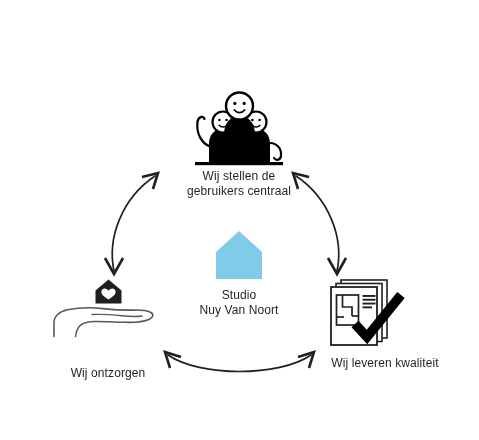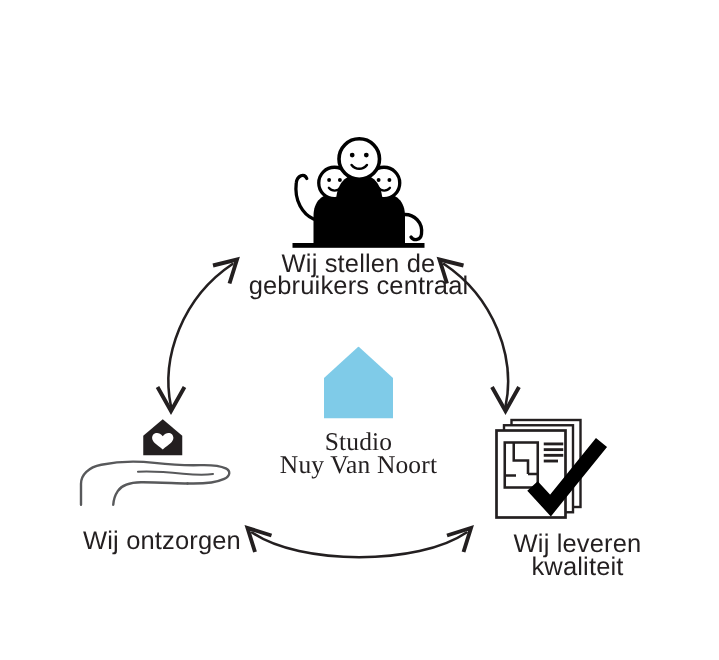--- a/index.html
+++ b/index.html
@@ -28,54 +28,53 @@
 
   
   .node {
     position: absolute;
     display: flex;
     flex-direction: column;
     align-items: center;
     text-align: center;
   }
   .node .caption {
-    font-size: 17px;
+    font-size: 12px;
     line-height: 14.5px;
     letter-spacing: 0.1px;
     color: #231f20;
     white-space: pre-line;
   }
 
   
   #node-users {
     left: 159px;
     top: 86px;
     width: 160px;
   }
   #node-users .art { width: 110px; height: 80px; }
   #node-users .caption { margin-top: 3px; }
 
   
   #node-logo {
     left: 159px;
     top: 231px;
     width: 160px;
-    font-family: Liberation Serif, serif;
   }
   #node-logo .art { width: 46px; height: 48px; }
   #node-logo .caption { margin-top: 9px; }
 
   
   #node-care {
     left: 28px;
     top: 278px;
     width: 160px;
   }
   #node-care .art { width: 116px; height: 62px; }
-  #node-care .caption { margin-top: 14px; }
+  #node-care .caption { margin-top: 26px; }
 
   
   #node-quality {
     left: 293px;
     top: 276px;
     width: 160px;
   }
   #node-quality .art { width: 96px; height: 70px; }
   #node-quality .caption { margin-top: 10px; margin-left: 24px; }
 

